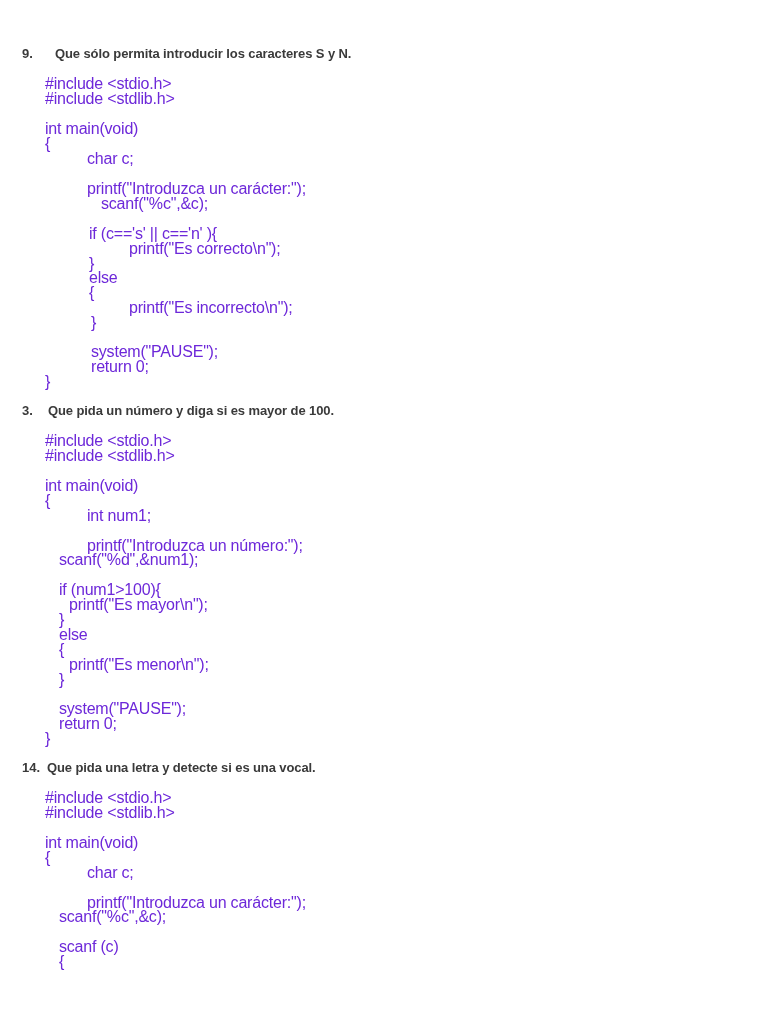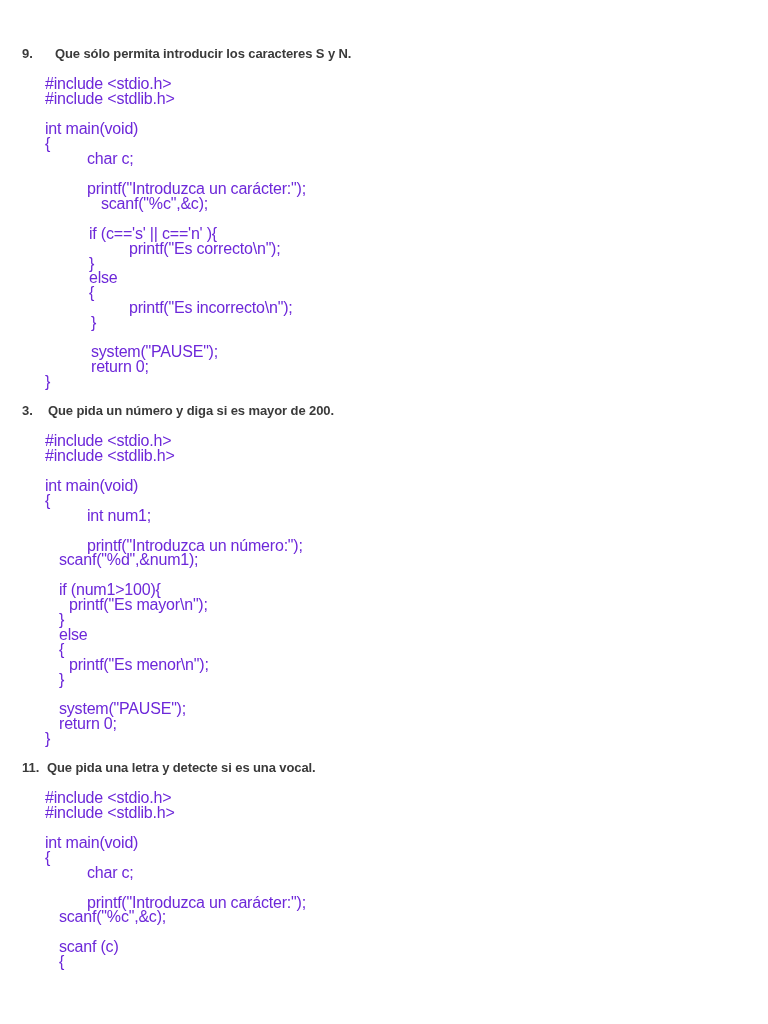--- a/index.html
+++ b/index.html
@@ -29,41 +29,41 @@
       <div class="line" style="left: 89px; top: 270px;">else</div>
       <div class="line" style="left: 89px; top: 285px;">{</div>
       <div class="line" style="left: 129px; top: 300px;">printf("Es incorrecto\n");</div>
       <div class="line" style="left: 91px; top: 315px;">}</div>
       <div class="line" style="left: 91px; top: 344px;">system("PAUSE");</div>
       <div class="line" style="left: 91px; top: 359px;">return 0;</div>
       <div class="line" style="left: 45px; top: 374px;">}</div>
     </div>
     <div>
       <div class="num" style="left: 22px; top: 403px;">3.</div>
-      <div class="heading" style="left: 48px; top: 403px;">Que pida un número y diga si es mayor de 200.</div>
+      <div class="heading" style="left: 48px; top: 403px;">Que pida un número y diga si es mayor de 100.</div>
       <div class="line" style="left: 45px; top: 433px;">#include &lt;stdio.h&gt;</div>
       <div class="line" style="left: 45px; top: 448px;">#include &lt;stdlib.h&gt;</div>
       <div class="line" style="left: 45px; top: 478px;">int main(void)</div>
       <div class="line" style="left: 45px; top: 493px;">{</div>
       <div class="line" style="left: 87px; top: 508px; text-align: center;">int num1;</div>
       <div class="line" style="left: 87px; top: 538px;">printf("Introduzca un número:");</div>
       <div class="line" style="left: 59px; top: 552px;">scanf("%d",&amp;num1);</div>
       <div class="line" style="left: 59px; top: 582px; text-align: center;">if (num1&gt;100){</div>
       <div class="line" style="left: 69px; top: 597px;">printf("Es mayor\n");</div>
       <div class="line" style="left: 59px; top: 612px;">}</div>
       <div class="line" style="left: 59px; top: 627px;">else</div>
       <div class="line" style="left: 59px; top: 642px;">{</div>
       <div class="line" style="left: 69px; top: 657px;">printf("Es menor\n");</div>
       <div class="line" style="left: 59px; top: 672px;">}</div>
       <div class="line" style="left: 59px; top: 701px;">system("PAUSE");</div>
       <div class="line" style="left: 59px; top: 716px;">return 0;</div>
       <div class="line" style="left: 45px; top: 731px;">}</div>
     </div>
     <div>
-      <div class="num" style="left: 22px; top: 760px;">11.</div>
+      <div class="num" style="left: 22px; top: 760px;">14.</div>
       <div class="heading" style="left: 47px; top: 760px;">Que pida una letra y detecte si es una vocal.</div>
       <div class="line" style="left: 45px; top: 790px;">#include &lt;stdio.h&gt;</div>
       <div class="line" style="left: 45px; top: 805px;">#include &lt;stdlib.h&gt;</div>
       <div class="line" style="left: 45px; top: 835px;">int main(void)</div>
       <div class="line" style="left: 45px; top: 850px;">{</div>
       <div class="line" style="left: 87px; top: 865px;">char c;</div>
       <div class="line" style="left: 87px; top: 895px;">printf("Introduzca un carácter:");</div>
       <div class="line" style="left: 59px; top: 909px;">scanf("%c",&amp;c);</div>
       <div class="line" style="left: 59px; top: 939px;">scanf (c)</div>
       <div class="line" style="left: 59px; top: 954px;">{</div>

